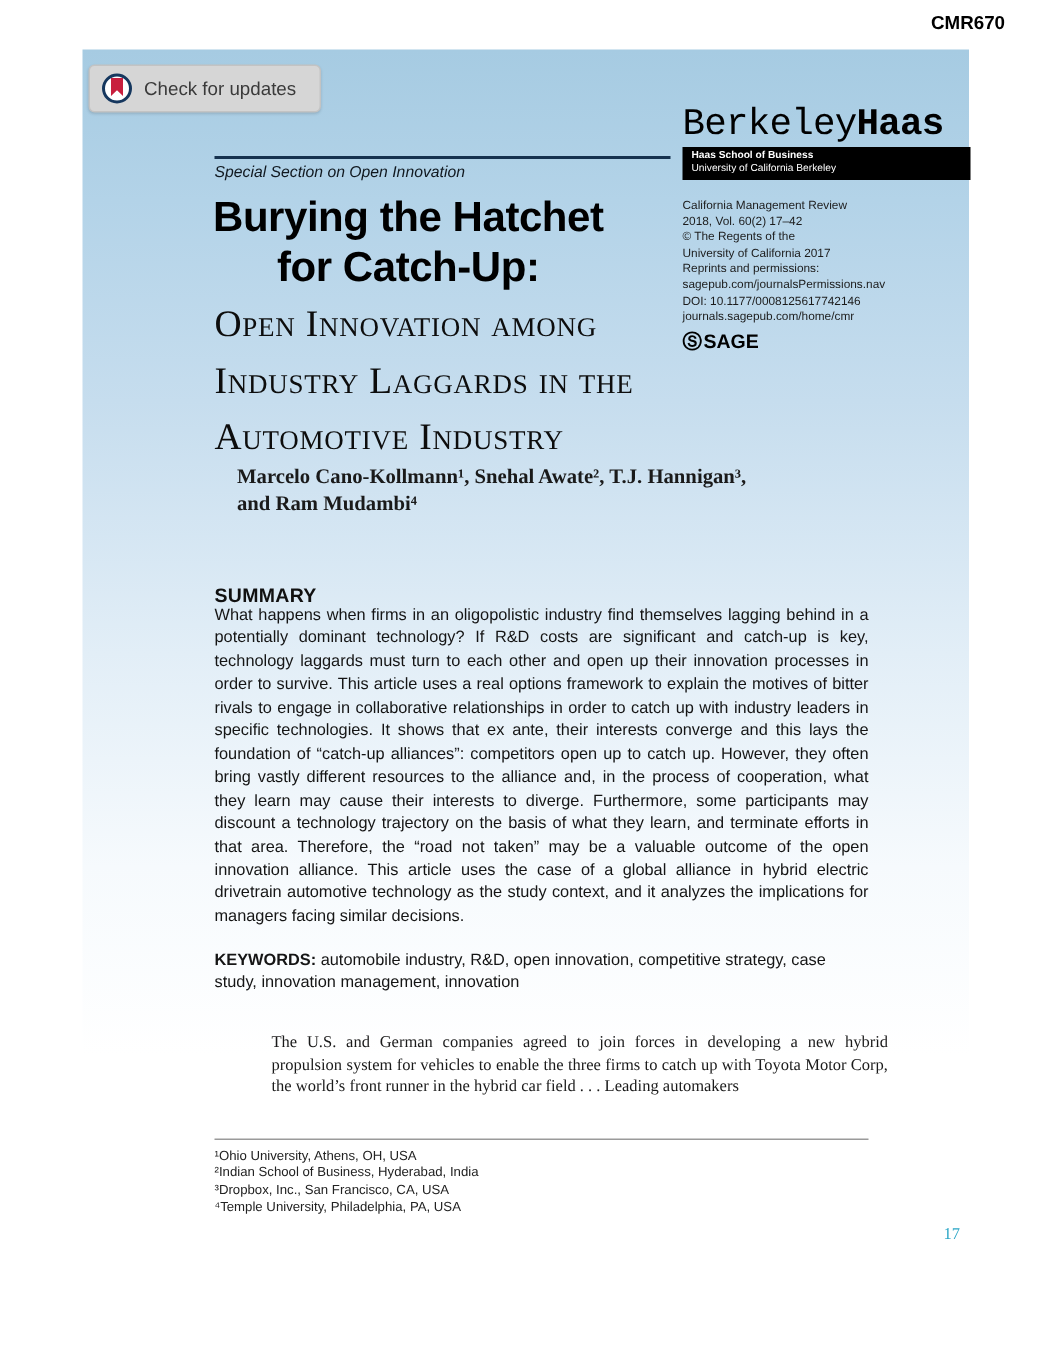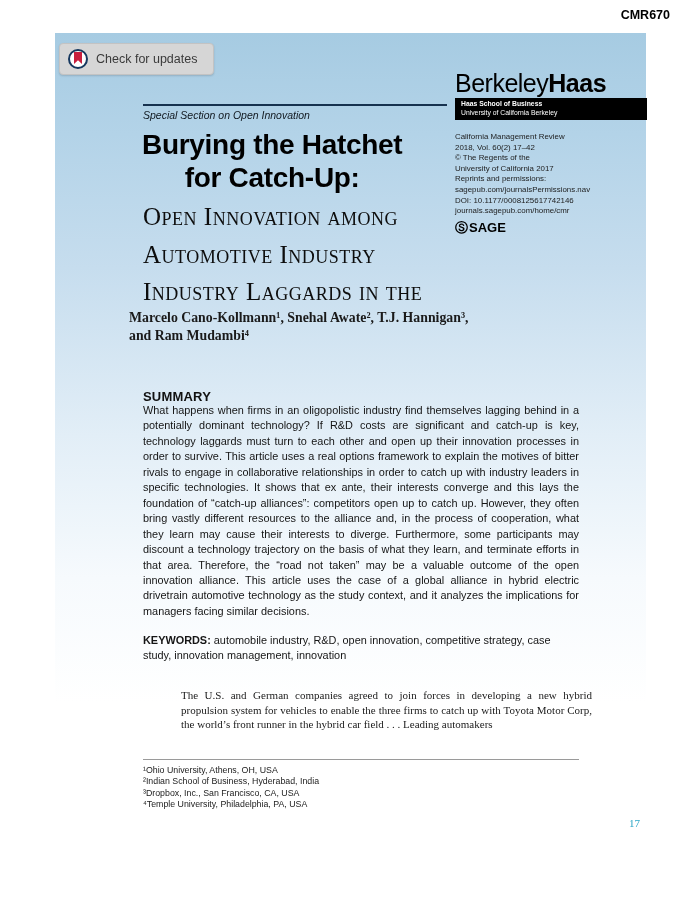--- a/index.html
+++ b/index.html
@@ -15,42 +15,42 @@
   .badge { position:absolute; left:59px; top:43px; display:flex; align-items:center; gap:8px;
     background:#d6d6d6; border:1px solid #c3c3c3; border-radius:4px; padding:5px 16px 5px 8px; cursor:pointer;
     box-shadow:0 1px 2px rgba(0,0,0,0.15); }
   .crossmark-icon { width:20px; height:20px; border-radius:50%; background:#ffffff; border:2px solid #15375e; position:relative; flex:0 0 auto; }
   .crossmark-icon::after { content:""; position:absolute; left:4px; top:1px; width:8px; height:12px;
     background:#c81f3e; clip-path:polygon(0 0, 100% 0, 100% 100%, 50% 68%, 0 100%); }
   .badge-label { font-size:12.5px; color:#3a3a3a; }
 
   
   .brand { position:absolute; left:455px; top:70px; width:192px; }
-  .brand-word { font-family:Liberation Sans, sans-serif; font-size:25px; color:#000; letter-spacing:-0.5px; line-height:26px; }
+  .brand-word { font-family:Liberation Mono, monospace; font-size:25px; color:#000; letter-spacing:-0.5px; line-height:26px; }
   .brand-word .haas { font-weight:bold; }
   .brand-bar { margin-top:2px; background:#000; color:#fff; padding:2px 6px 3px 6px; width:192px; }
   .brand-bar .l1 { font-size:6.8px; font-weight:bold; line-height:8.5px; }
   .brand-bar .l2 { font-size:6.8px; line-height:8.5px; }
 
   
   .section-rule { position:absolute; left:143px; top:104px; width:304px; height:2px; background:#16324f; }
   .section-label { position:absolute; left:143px; top:109px; font-style:italic; font-size:10.5px; color:#10181f; }
 
   
   .title { position:absolute; left:142px; top:128px; font-weight:bold; font-size:28px; line-height:33px; color:#000; letter-spacing:-0.3px;text-align:center; }
   .subtitle { position:absolute; left:143px; top:198px; font-family:"Liberation Serif", serif; font-variant:small-caps;
     font-size:25px; line-height:37.5px; color:#0d0d0d; letter-spacing:0.5px; }
 
   
   .journal-info { position:absolute; left:455px; top:132px; width:195px; font-size:7.9px; line-height:10.6px; color:#1c1c1c; }
   .journal-info .jline { white-space:nowrap; }
   .sage { margin-top:6px; display:flex; align-items:center; gap:1px; font-weight:bold; font-size:13px; color:#000; }
 
   
-  .authors { position:absolute; left:129px; top:309px; font-family:"Liberation Serif", serif; font-weight:bold;
+  .authors { position:absolute; left:158px; top:309px; font-family:"Liberation Serif", serif; font-weight:bold;
     font-size:13.8px; line-height:17.5px; color:#1a1a1a; }
 
   
   .summary-heading { position:absolute; left:143px; top:389px; font-size:13px; font-weight:bold; letter-spacing:0.2px; color:#111; }
   .summary-text { position:absolute; left:143px; top:403px; width:436px; font-size:10.9px; line-height:15.45px;
     text-align:justify; color:#151515; }
 
   
   .keywords { position:absolute; left:143px; top:633px; width:436px; font-size:10.9px; line-height:15.2px; color:#151515; }
   .kw-label { font-weight:bold; }
@@ -91,22 +91,22 @@
   <div class="section-rule"></div>
   <div class="section-label">Special Section on Open Innovation</div>
 
   <div class="title">
     <div>Burying the Hatchet</div>
     <div>for Catch-Up:</div>
   </div>
 
   <div class="subtitle">
     <div>Open Innovation among</div>
+    <div>Industry Laggards in the</div>
     <div>Automotive Industry</div>
-    <div>Industry Laggards in the</div>
   </div>
 
   <div class="journal-info">
     <div class="jline">California Management Review</div>
     <div class="jline">2018, Vol. 60(2) 17–42</div>
     <div class="jline">© The Regents of the</div>
     <div class="jline">University of California 2017</div>
     <div class="jline">Reprints and permissions:</div>
     <div class="jline">sagepub.com/journalsPermissions.nav</div>
     <div class="jline">DOI: 10.1177/0008125617742146</div>

